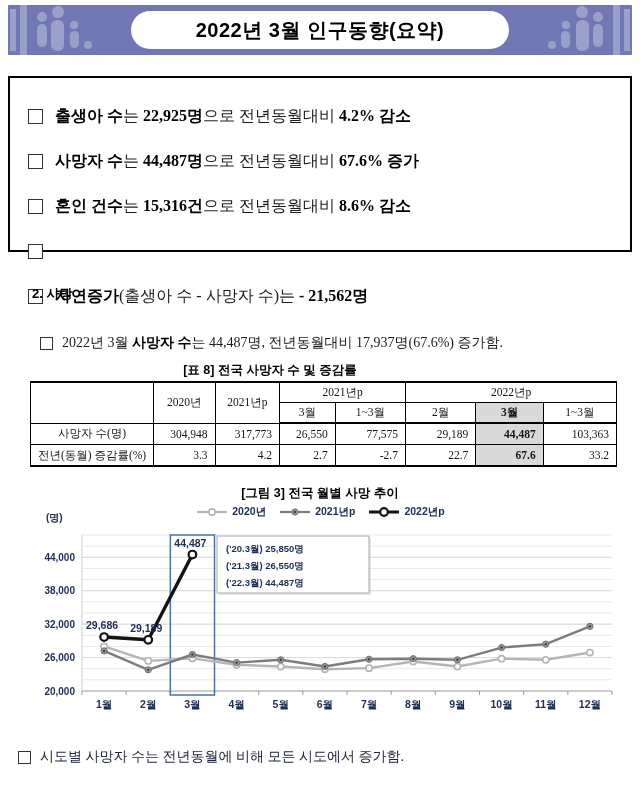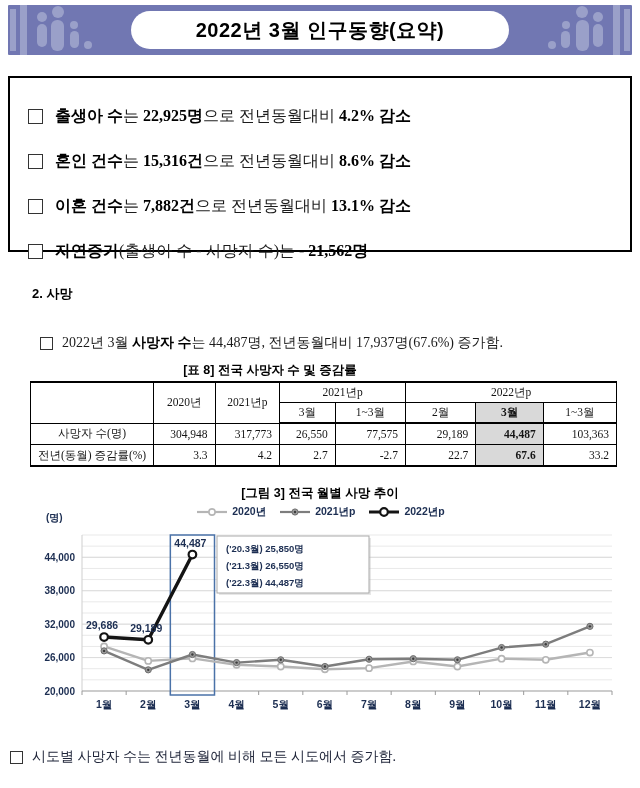--- a/index.html
+++ b/index.html
@@ -54,21 +54,21 @@
   .fig-title{position:absolute;left:0;top:485px;width:640px;text-align:center;
              font-size:12.5px;font-weight:bold;color:#000;
              font-family:"Liberation Sans","DejaVu Sans",sans-serif;}
   .unit-label{position:absolute;left:46px;top:511px;font-size:10px;font-weight:bold;color:#1c2e52;
               font-family:"Liberation Sans","DejaVu Sans",sans-serif;}
   .legend{position:absolute;left:0;top:505px;width:640px;display:flex;justify-content:center;
           align-items:center;gap:12px;font-family:"Liberation Sans","DejaVu Sans",sans-serif;}
   .legend-item{display:flex;align-items:center;gap:3px;font-size:10.5px;font-weight:bold;color:#1c2e52;}
   svg.chart{position:absolute;left:0;top:524px;}
 
-  .bottom-para{position:absolute;left:10px;top:748px;margin:0;font-size:14px;display:flex;
+  .bottom-para{position:absolute;left:18px;top:748px;margin:0;font-size:14px;display:flex;
                align-items:center;white-space:nowrap;color:#20263a;font-weight:normal;}
 </style>
 </head>
 <body>
 
 <div class="page">
 
   <header class="banner">
     <svg class="decor decor-left" width="150" height="50">
       <g fill="#9aa0c9">
@@ -101,25 +101,28 @@
     </div>
   </header>
 
   <section class="summary-box">
     <div class="summary-item">
       <span class="checkbox"></span>
       <span class="rich"><span class="b">출생아 수</span><span class="n">는 </span><span class="b">22,925명</span><span class="n">으로 전년동월대비 </span><span class="b">4.2% 감소</span></span>
     </div>
     <div class="summary-item">
       <span class="checkbox"></span>
+      <span class="rich"><span class="b">사망자 수</span><span class="n">는 </span><span class="b">44,487명</span><span class="n">으로 전년동월대비 </span><span class="b">67.6% 증가</span></span>
+    </div>
+    <div class="summary-item">
+      <span class="checkbox"></span>
       <span class="rich"><span class="b">혼인 건수</span><span class="n">는 </span><span class="b">15,316건</span><span class="n">으로 전년동월대비 </span><span class="b">8.6% 감소</span></span>
     </div>
     <div class="summary-item">
       <span class="checkbox"></span>
-      <span class="rich"><span class="b">이혼 건수</span><span class="n">는 </span><span class="b">7,882건</span><span class="n">으로 전년동월대비 </span><span class="b">13.1% 감소</span></span>
     </div>
     <div class="summary-item">
       <span class="checkbox"></span>
       <span class="rich"><span class="b">자연증가</span><span class="n">(출생아 수 - 사망자 수)는 </span><span class="b">- 21,562명</span></span>
     </div>
   </section>
 
   <h2 class="section-heading">2. 사망</h2>
   <p class="lead">
     <span class="checkbox sm"></span>

